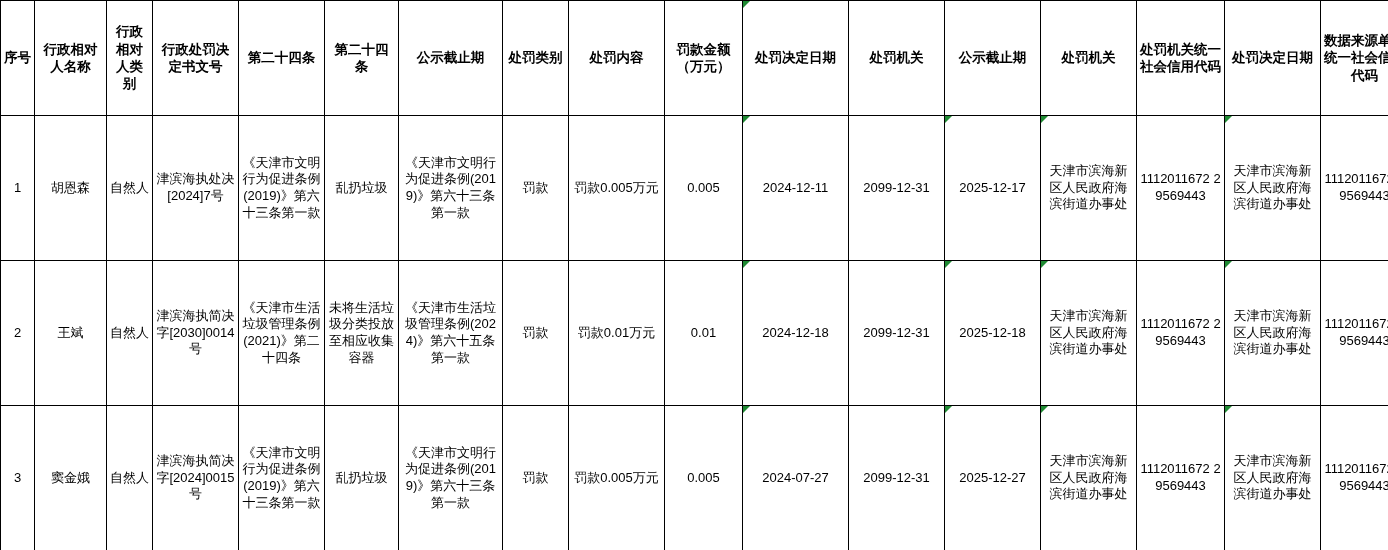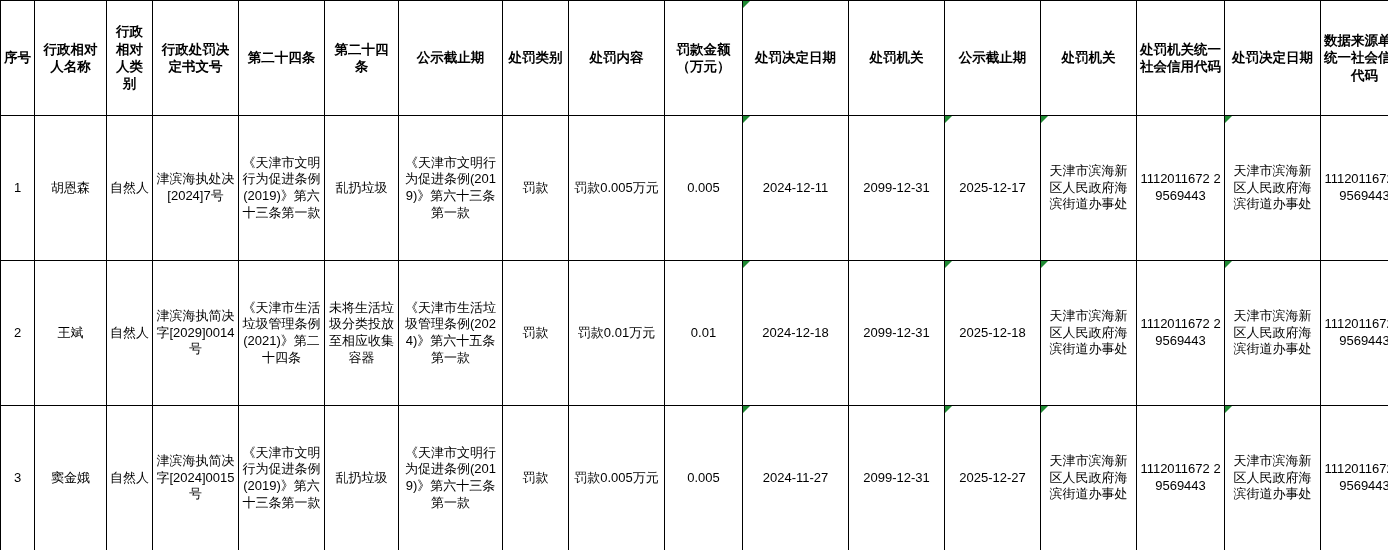--- a/index.html
+++ b/index.html
@@ -140,21 +140,21 @@
         <td class="mark">天津市滨海新区人民政府海滨街道办事处</td>
         <td>1112011672 29569443</td>
         <td class="mark">天津市滨海新区人民政府海滨街道办事处</td>
         <td>1112011672 29569443</td>
 
       </tr>
       <tr>
         <td>2</td>
         <td>王斌</td>
         <td>自然人</td>
-        <td>津滨海执简决字[2029]0014号</td>
+        <td>津滨海执简决字[2030]0014号</td>
         <td>《天津市生活垃圾管理条例(2021)》第二十四条</td>
         <td>未将生活垃圾分类投放至相应收集容器</td>
         <td>《天津市生活垃圾管理条例(2024)》第六十五条第一款</td>
         <td>罚款</td>
         <td>罚款0.01万元</td>
         <td>0.01</td>
         <td class="mark nowrap-ish">2024-12-18</td>
         <td class="nowrap-ish">2099-12-31</td>
         <td class="mark nowrap-ish">2025-12-18</td>
         <td class="mark">天津市滨海新区人民政府海滨街道办事处</td>
@@ -167,21 +167,21 @@
         <td>3</td>
         <td>窦金娥</td>
         <td>自然人</td>
         <td>津滨海执简决字[2024]0015号</td>
         <td>《天津市文明行为促进条例(2019)》第六十三条第一款</td>
         <td>乱扔垃圾</td>
         <td>《天津市文明行为促进条例(2019)》第六十三条第一款</td>
         <td>罚款</td>
         <td>罚款0.005万元</td>
         <td>0.005</td>
-        <td class="mark nowrap-ish">2024-11-27</td>
+        <td class="mark nowrap-ish">2024-07-27</td>
         <td class="nowrap-ish">2099-12-31</td>
         <td class="mark nowrap-ish">2025-12-27</td>
         <td class="mark">天津市滨海新区人民政府海滨街道办事处</td>
         <td>1112011672 29569443</td>
         <td class="mark">天津市滨海新区人民政府海滨街道办事处</td>
         <td>1112011672 29569443</td>
 
       </tr>
     </tbody>
   </table>

